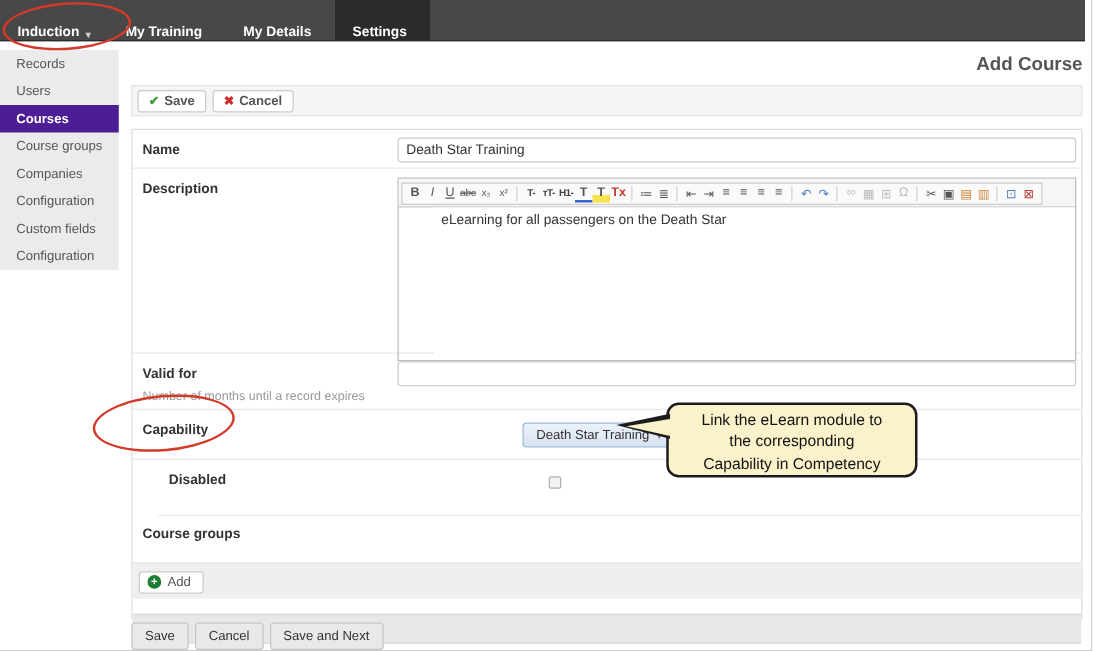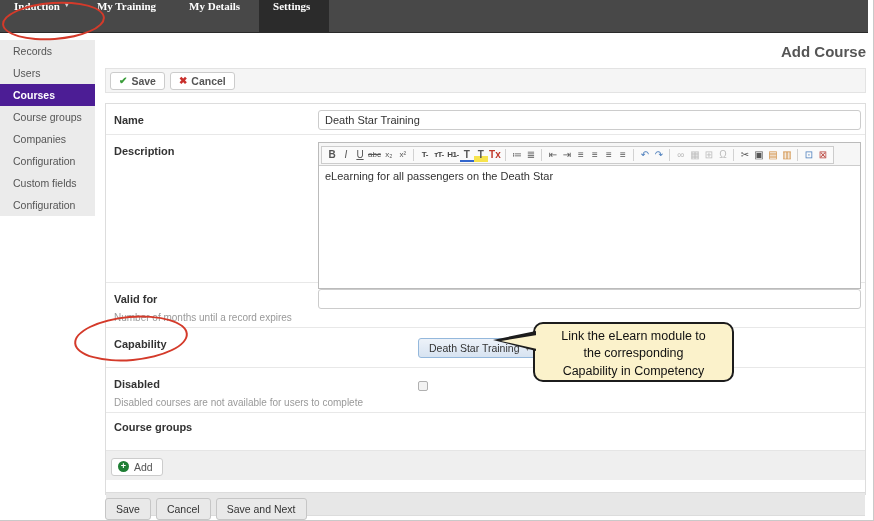--- a/index.html
+++ b/index.html
@@ -3,22 +3,22 @@
 <meta charset="utf-8">
 <style>
   * { box-sizing: border-box; margin: 0; padding: 0; }
   body { font-family: "Liberation Sans", sans-serif; background:#fff; }
   .page { position:relative; width:874px; height:521px; background:#fff; overflow:hidden;
           border-right:1px solid #c9c9c9; border-bottom:1px solid #c9c9c9; }
 
   
   .topnav { position:absolute; left:0; top:0; width:868px; height:33px; background:#484848;
             border-bottom:1px solid #2a2a2a; display:flex; align-items:stretch; }
-  .nav-item { display:flex; align-items:flex-start; padding:0 14px; color:#fff; font-size:11px;
-              font-weight:bold; text-decoration:none; cursor:pointer;font-family:Liberation Serif, serif; }
+  .nav-item { display:flex; align-items:flex-end; padding:0 14px; color:#fff; font-size:11px;
+              font-weight:bold; text-decoration:none; cursor:pointer; }
   .nav-item.active { background:#2b2b2b; }
   .nav-item .caret { font-size:8px; color:#cfcfcf; margin-left:5px; }
 
   
   .sidebar { position:absolute; left:0; top:40px; width:95px; background:#ebebeb; }
   .side-item { display:block; padding:5px 0 5px 13px; font-size:10.5px; color:#555;
                cursor:pointer; text-decoration:none; }
   .side-item.active { background:#4c1d95; color:#fff; font-weight:bold; }
 
   
@@ -42,41 +42,41 @@
   .lbl { font-size:11px; font-weight:bold; color:#333; }
   .help { font-size:10px; color:#999; margin-top:7px; }
   .ctlcol { flex:1; padding:6px 4px 6px 0; }
   .txt { width:100%; height:20px; border:1px solid #ccc; border-radius:3px; font-size:11px;
          padding:0 6px; color:#333; font-family:"Liberation Sans", sans-serif; }
 
   .row-name   { height:31px; }
   .row-desc   { height:148px; }
   .row-valid  { height:45px; }
   .row-cap    { height:40px; }
-  .row-dis    { height:45px; }
+  .row-dis    { height:45px;margin-left:21px; }
   .row-groups { height:81px; flex-direction:column; border-bottom:none; }
 
   
   .rte { border:1px solid #bbb; margin-top:1px; }
   .rte-toolbar { background:#f6f6f6; border-bottom:1px solid #ccc; padding:1px 2px; }
   .rte-icons { display:inline-flex; align-items:center; flex-wrap:nowrap; border:1px solid #ccc;
                background:#fafafa; padding:1px 3px; }
   .ic { display:inline-flex; align-items:center; justify-content:center; min-width:14px; height:14px;
         font-size:10px; color:#555; padding:0 1px; cursor:pointer; position:relative; }
   .ic.b{font-weight:bold} .ic.i{font-style:italic} .ic.u{text-decoration:underline}
   .ic.strike{text-decoration:line-through; font-size:8px}
   .ic.small{font-size:8px}
   .ic.fmt{font-size:8px; letter-spacing:-0.5px; font-weight:bold; color:#444;}
   .ic.tcolor{box-shadow:inset 0 -2px 0 #3366cc; font-weight:bold;}
   .ic.thigh{background:linear-gradient(transparent 55%, #f7e34d 55%); font-weight:bold;}
   .ic.tremove{color:#c0392b; font-weight:bold; font-size:10px;}
   .ic.gray{color:#bdbdbd} .ic.blue{color:#4d7fbd} .ic.orange{color:#cf8a3b} .ic.red{color:#b8413a}
   .ic.sep{margin-left:8px;}
   .ic.sep::before{content:""; position:absolute; left:-5px; top:1px; bottom:1px; border-left:1px solid #d2d2d2;}
-  .rte-body { height:122px; padding:4px 6px; font-size:11px; color:#333; background:#fff; }
+  .rte-body { height:122px; padding:4px 6px; font-size:11px; color:#333; background:#fff;margin-left:28px; }
 
   
   .dropdown-btn { display:inline-flex; align-items:center; gap:6px; padding:3px 10px;
         background:linear-gradient(#edf2f9,#d7e3f1); border:1px solid #94b8dc; border-radius:3px;
         font-size:10.5px; color:#333; cursor:pointer; margin-top:4px; }
   .dropdown-btn .dcaret { font-size:8px; color:#777; }
 
   
   .checkbox { display:inline-block; width:10px; height:10px; border:1px solid #b0b0b0;
               border-radius:2px; background:#f3f3f3; margin-top:7px; cursor:pointer; }
@@ -294,21 +294,20 @@
           <button class="dropdown-btn">
             <span>Death Star Training</span>
             <span class="dcaret">▾</span>
           </button>
         </div>
       </div>
 
       <div class="row row-dis">
         <div class="lblcol w300">
           <div class="lbl">Disabled</div>
-          <div class="help">Disabled courses are not available for users to complete</div>
         </div>
         <div class="ctlcol">
           <span class="checkbox"></span>
         </div>
       </div>
 
       <div class="row row-groups">
         <div class="groups-title">
           <div class="lbl">Course groups</div>
         </div>

